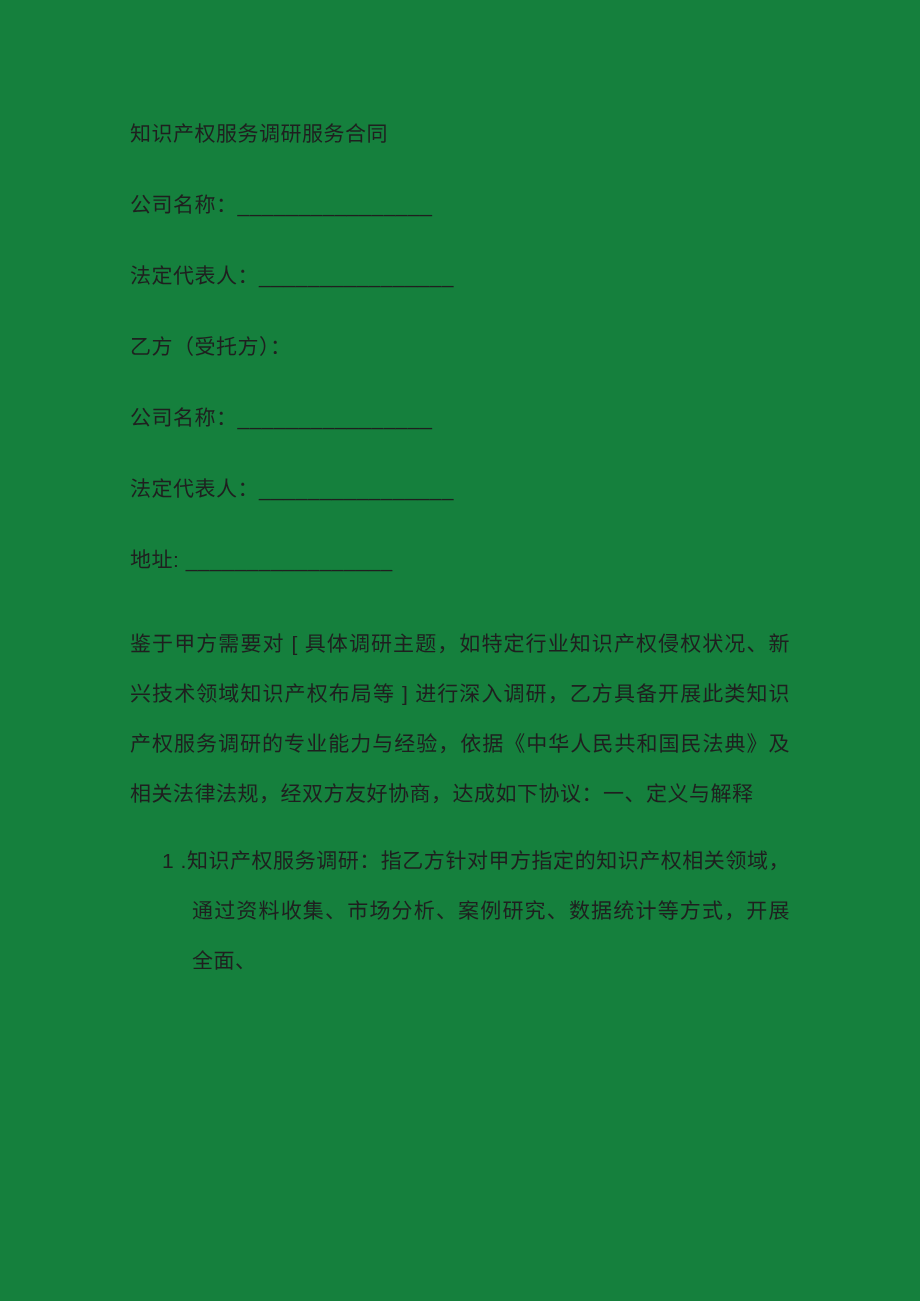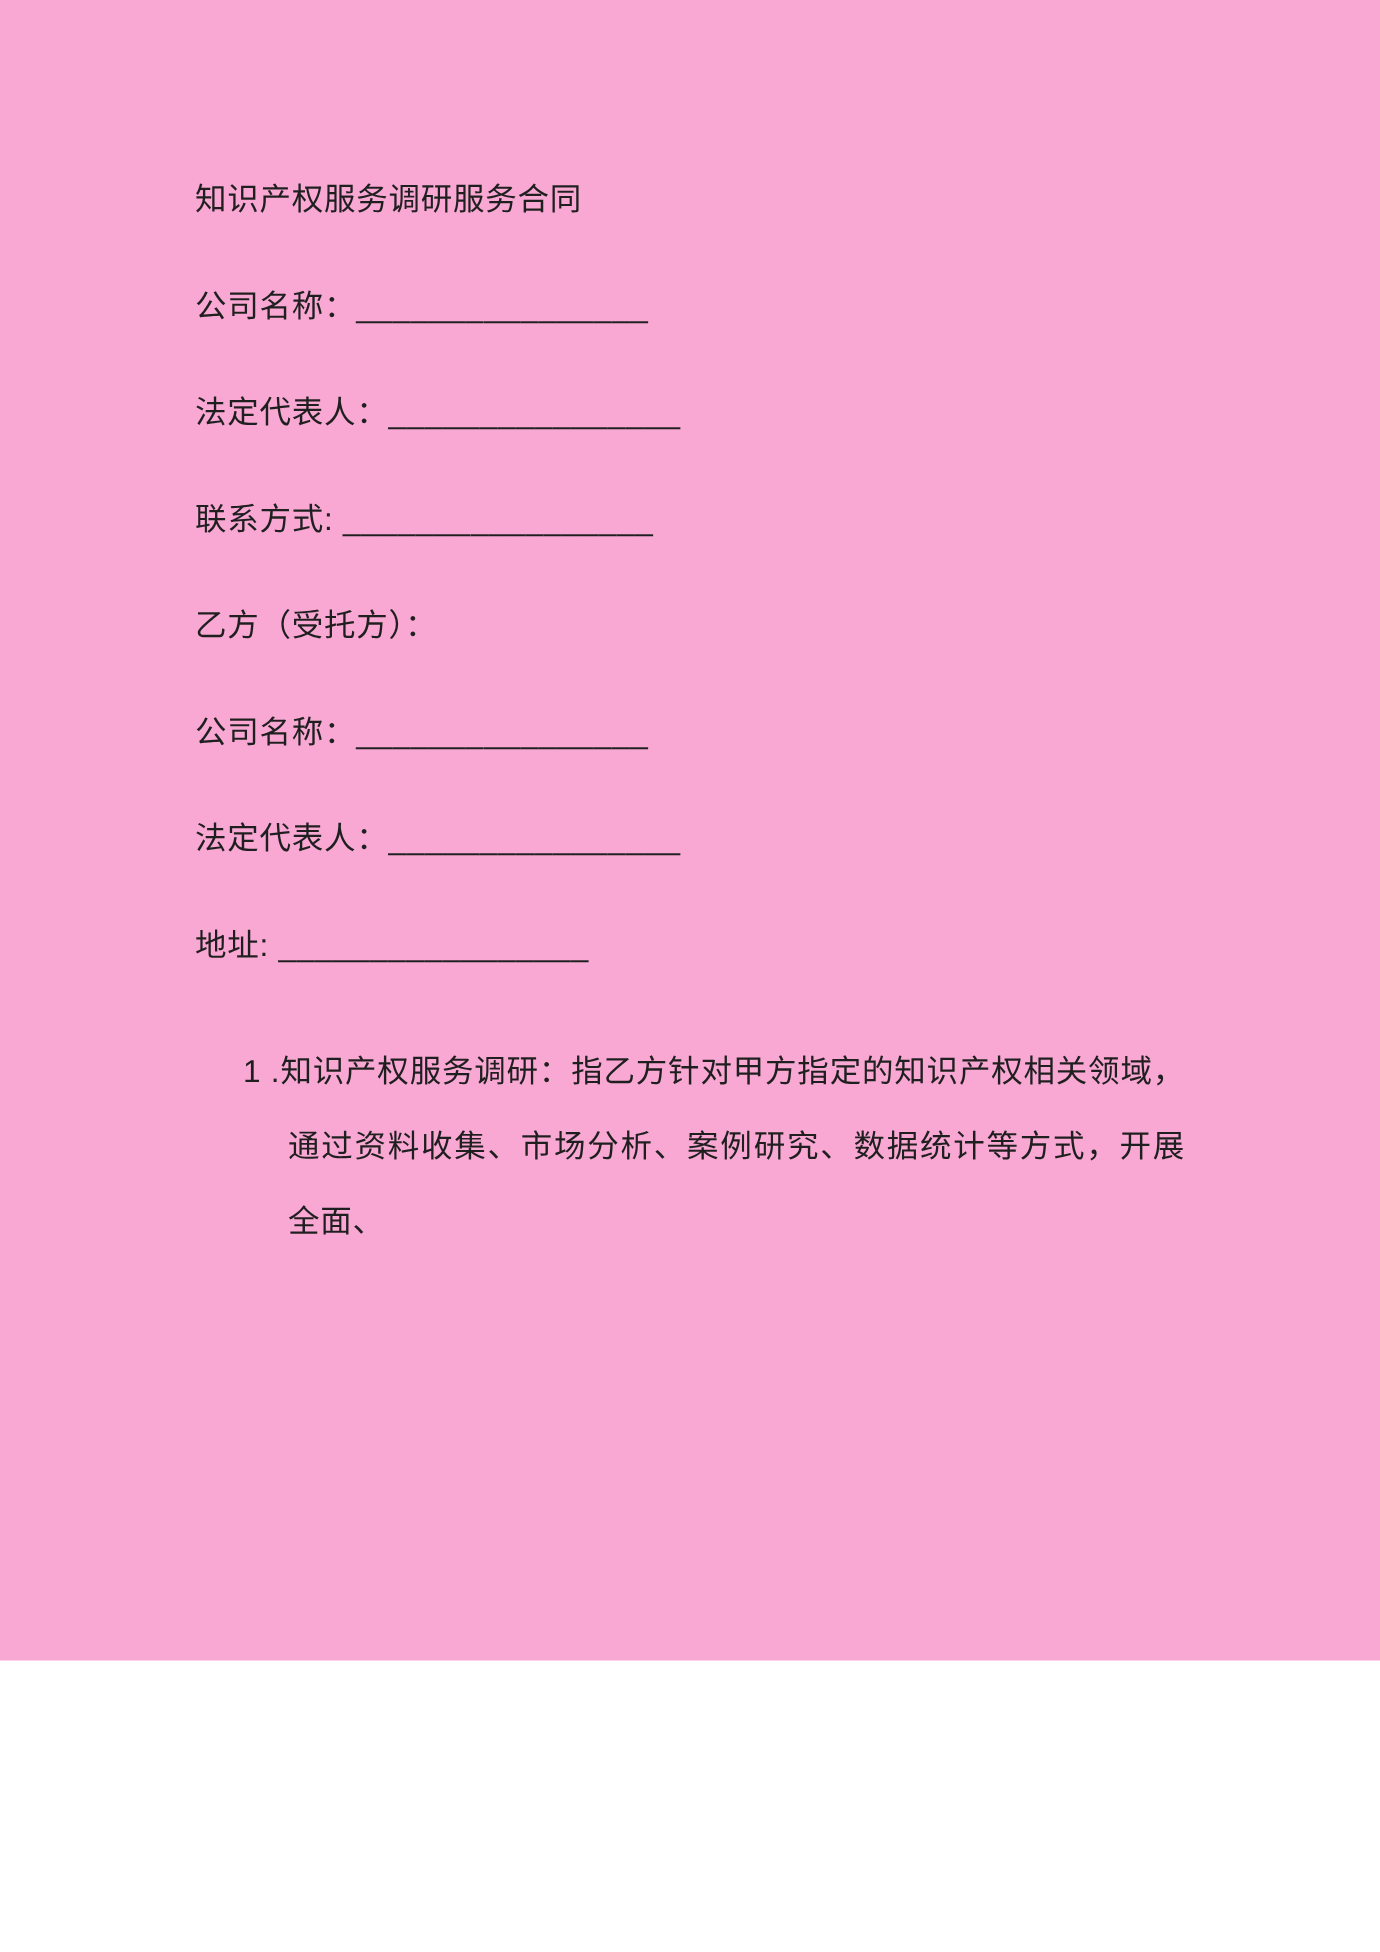--- a/index.html
+++ b/index.html
@@ -12,23 +12,23 @@
     height: 1301px;
     overflow: hidden;
     color: #1f1f1f;
     font-family: "Liberation Sans", sans-serif;
     font-size: 21px;
     -webkit-font-smoothing: antialiased;
   }
   .page {
     box-sizing: border-box;
     width: 920px;
-    height: 1107px;
+    height: 1301px;
     padding: 122px 130px 4px 130px;
-    background: #f9a8d4;
+    background: #15803d;
   }
   .doc-line {
     line-height: 23px;
     margin: 0 0 48px 0;
     white-space: nowrap;
     letter-spacing: 0.5px;
   }
   .doc-paragraph {
     line-height: 50px;
     margin: 24px 0 0 0;
@@ -56,31 +56,31 @@
 <div class="page">
 
   <div class="doc-line">知识产权服务调研服务合同</div>
 
 
   <div class="doc-line">公司名称：________________</div>
 
   <div class="doc-line">法定代表人：________________</div>
 
 
-  <div class="doc-line">联系方式: _________________</div>
 
   <div class="doc-line">乙方（受托方）：</div>
 
   <div class="doc-line">公司名称：________________</div>
 
   <div class="doc-line">法定代表人：________________</div>
 
   <div class="doc-line">地址: _________________</div>
 
 
+  <div class="doc-paragraph">鉴于甲方需要对 [ 具体调研主题，如特定行业知识产权侵权状况、新兴技术领域知识产权布局等 ] 进行深入调研，乙方具备开展此类知识产权服务调研的专业能力与经验，依据《中华人民共和国民法典》及相关法律法规，经双方友好协商，达成如下协议：一、定义与解释</div>
 
   <div class="doc-list">
     <div class="doc-list-item">
       <span class="marker">1 .</span><span>知识产权服务调研：指乙方针对甲方指定的知识产权相关领域，通过资料收集、市场分析、案例研究、数据统计等方式，开展全面、</span>
     </div>
   </div>
 
 </div>
 
 </body></html>

